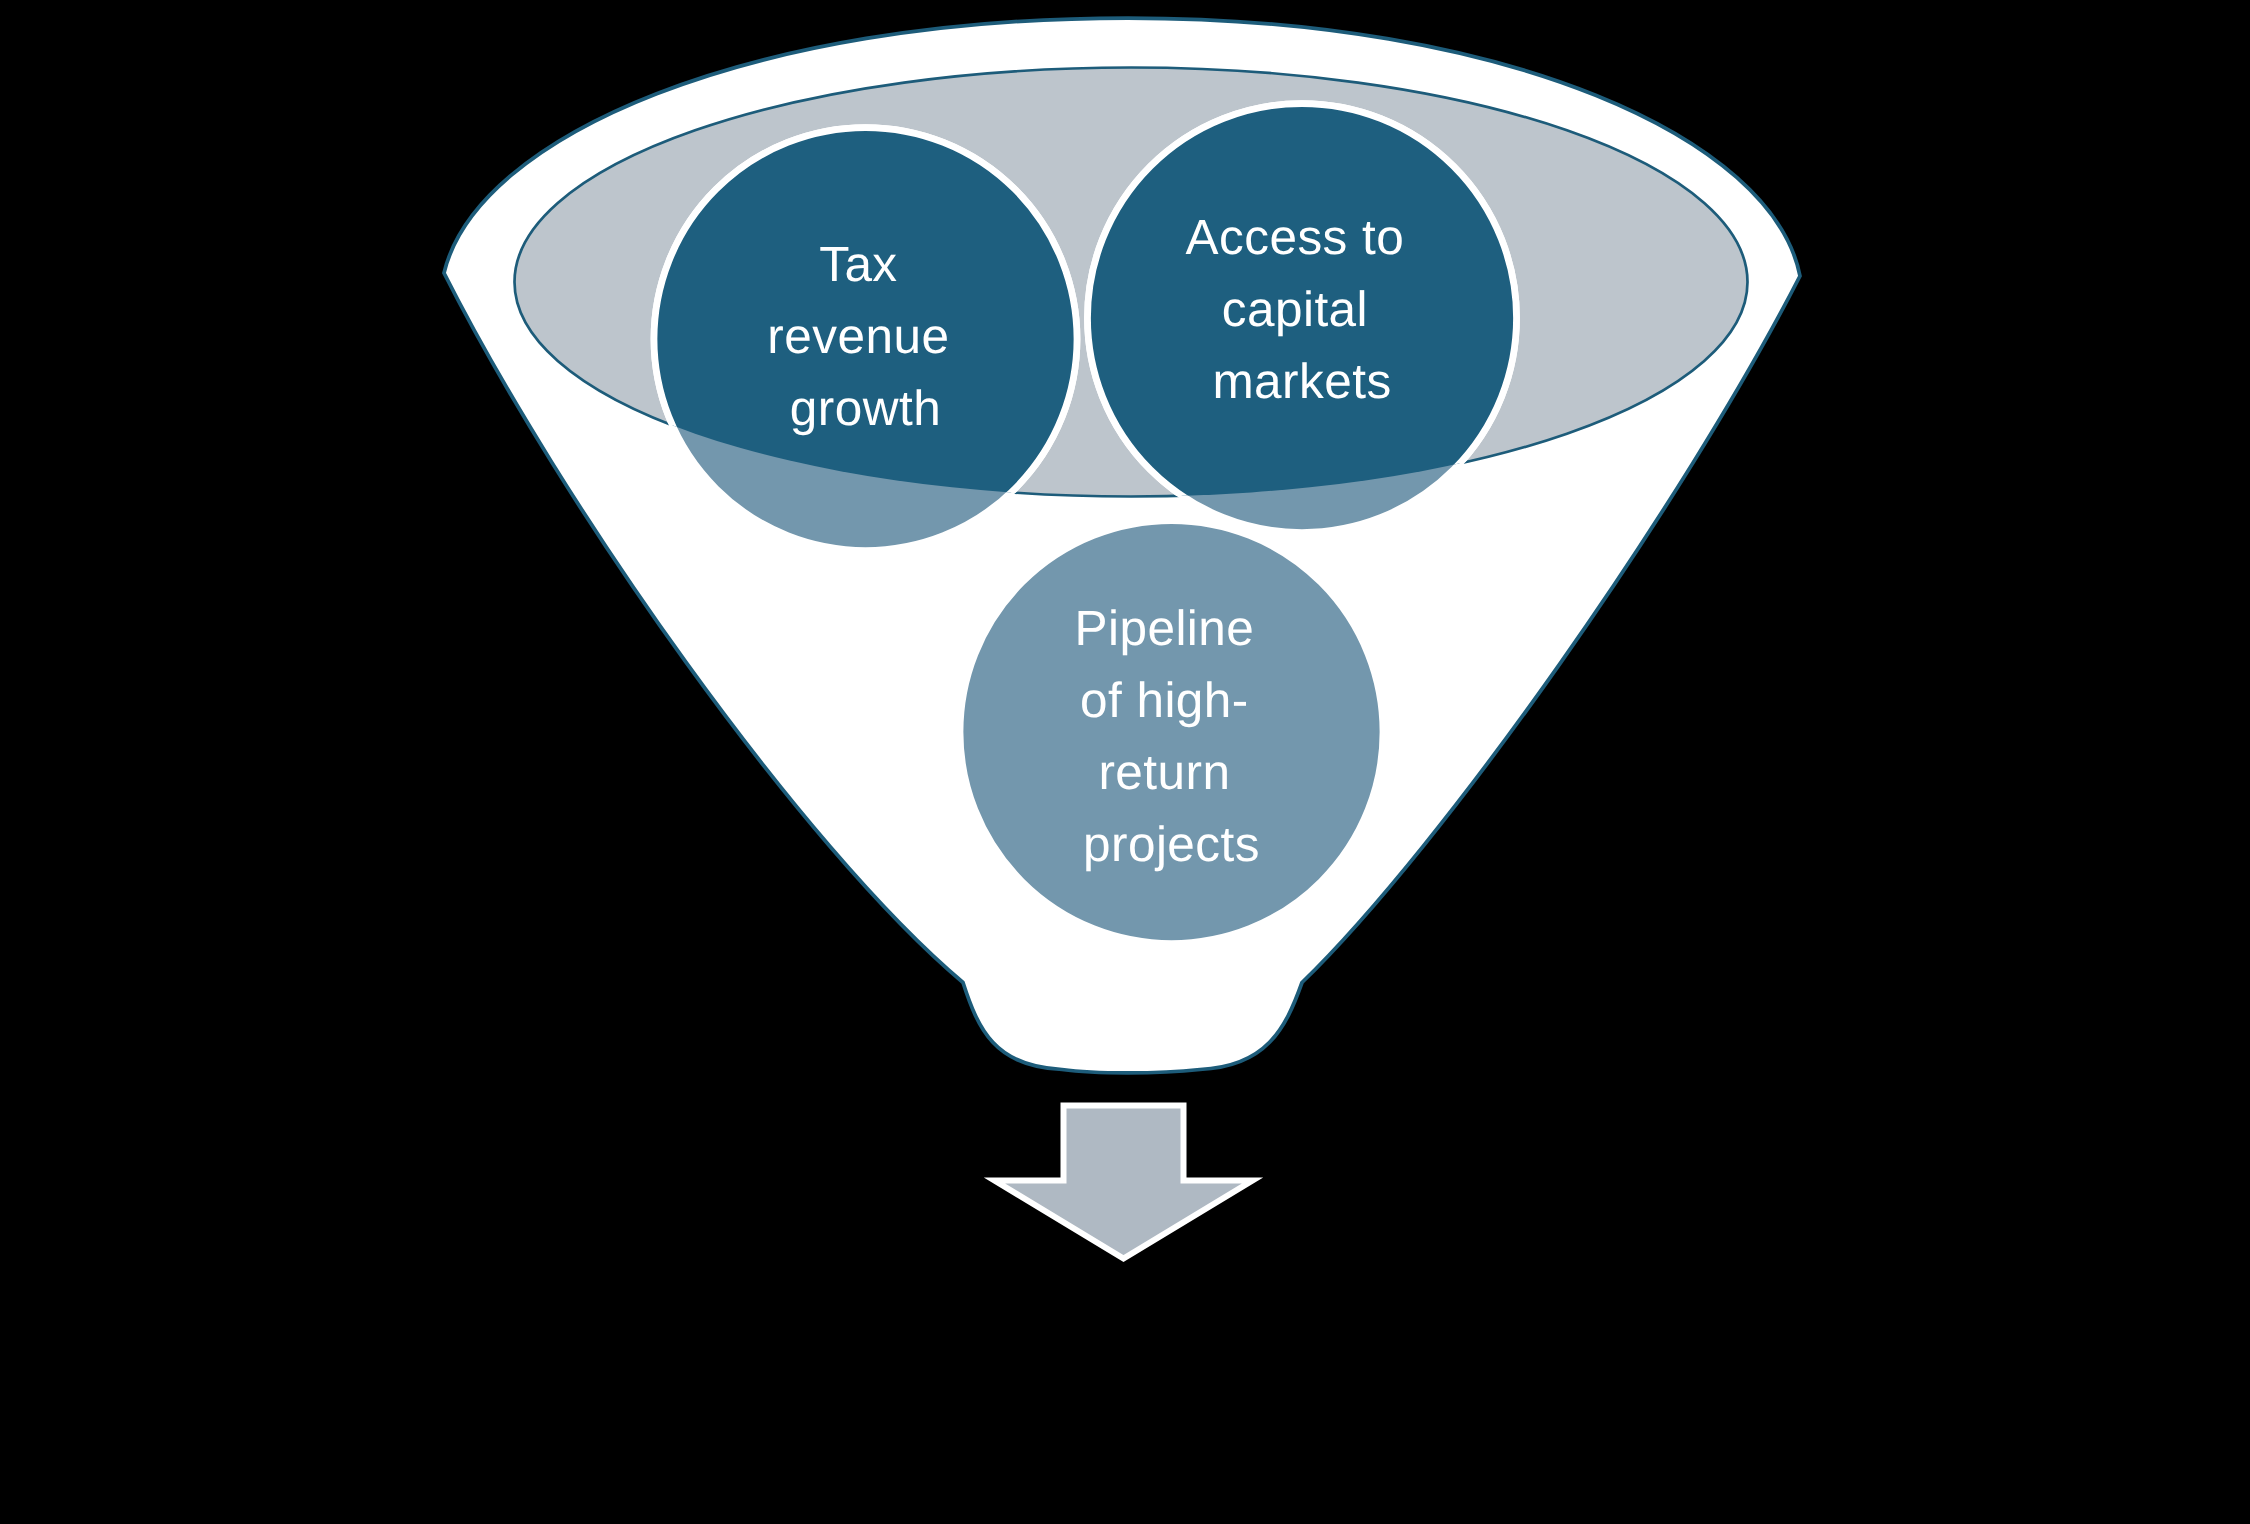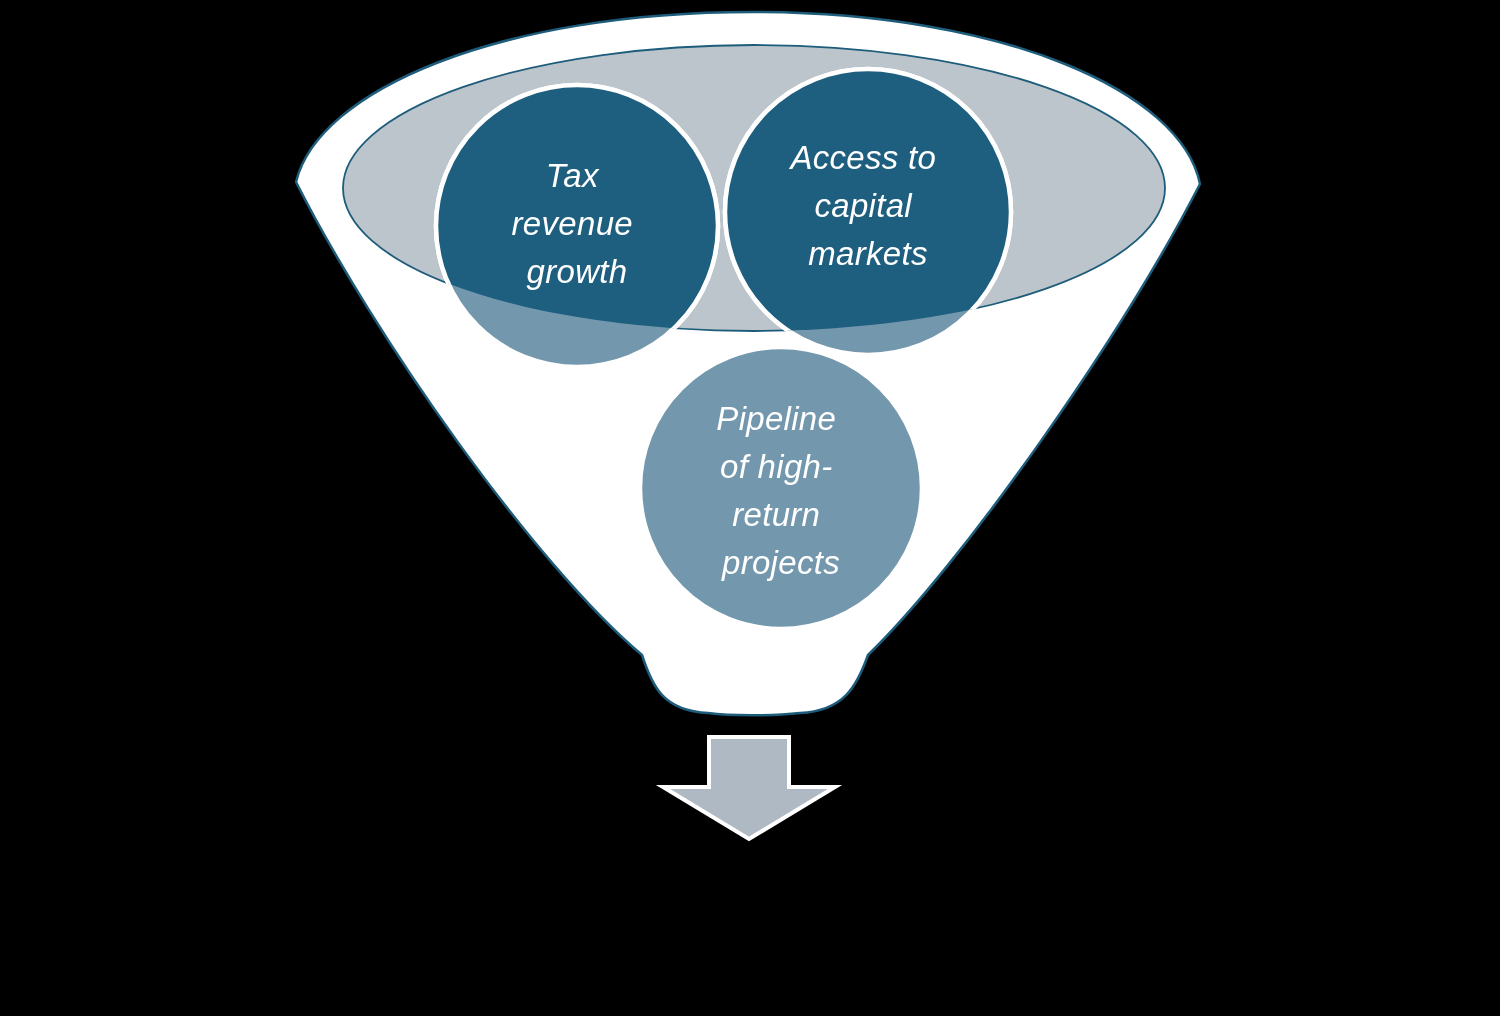--- a/index.html
+++ b/index.html
@@ -3,21 +3,20 @@
 <meta charset="utf-8">
 <style>
   html, body { margin: 0; padding: 0; background: #000; }
   .canvas {
     position: relative;
     width: 1500px;
     height: 1016px;
     overflow: hidden;
     background: #000;
     font-family: "Liberation Sans", sans-serif;
-    font-style: italic;
   }
   svg { display: block; }
   text.bubble-label {
     font-family: "Liberation Sans", sans-serif;
     font-size: 33px;
     font-weight: 400;
     text-anchor: middle;
     letter-spacing: 0.3px;
   }
 </style>

